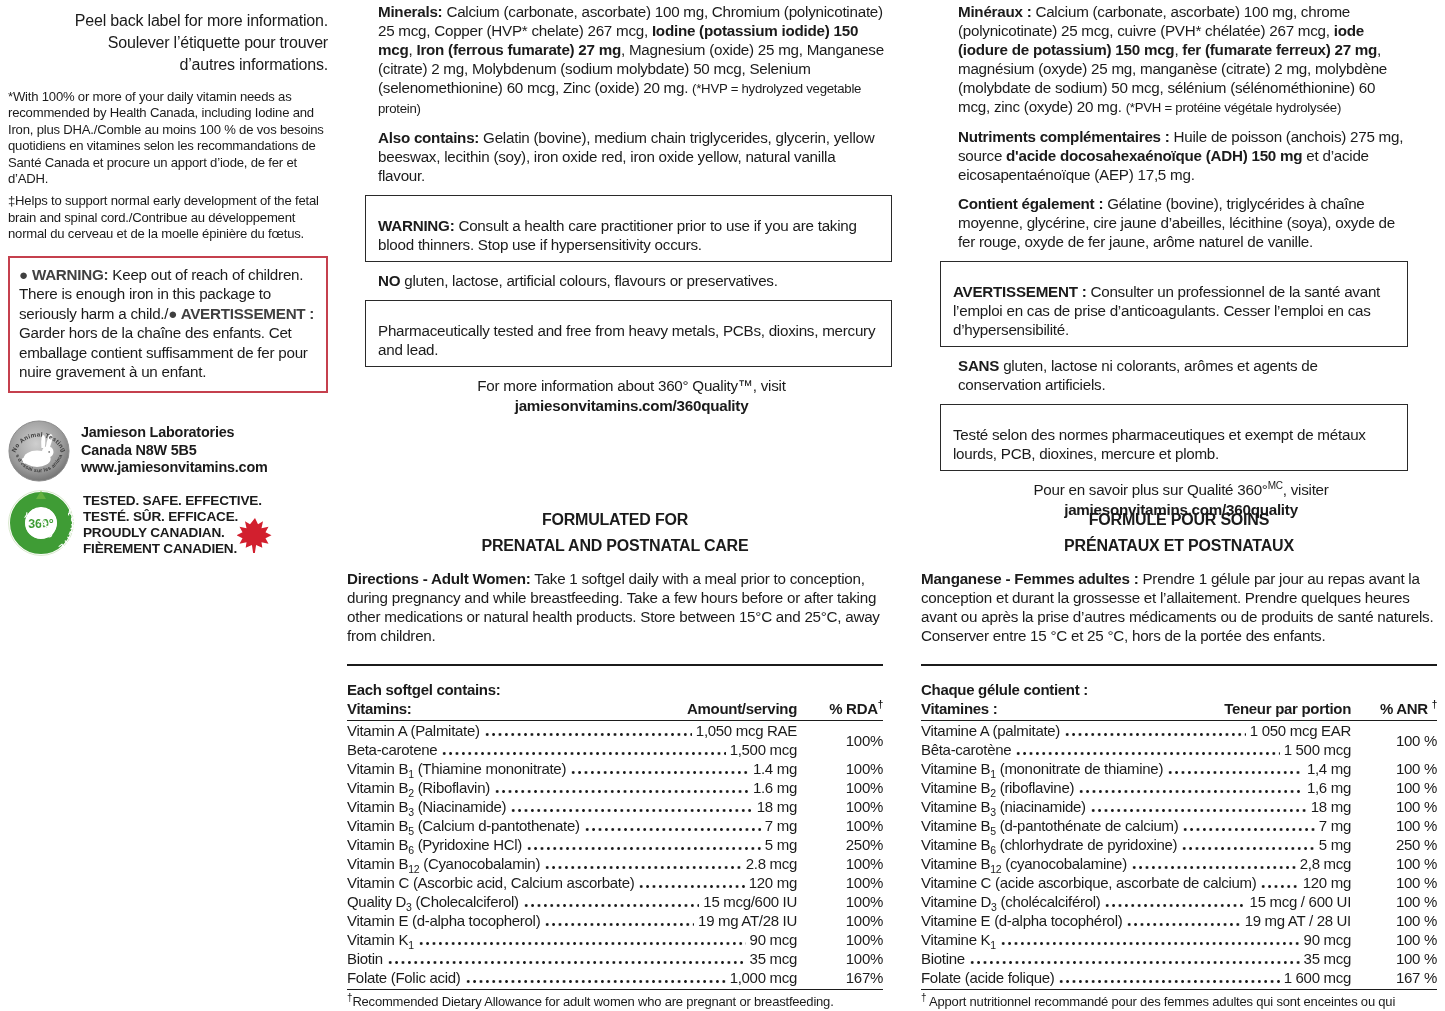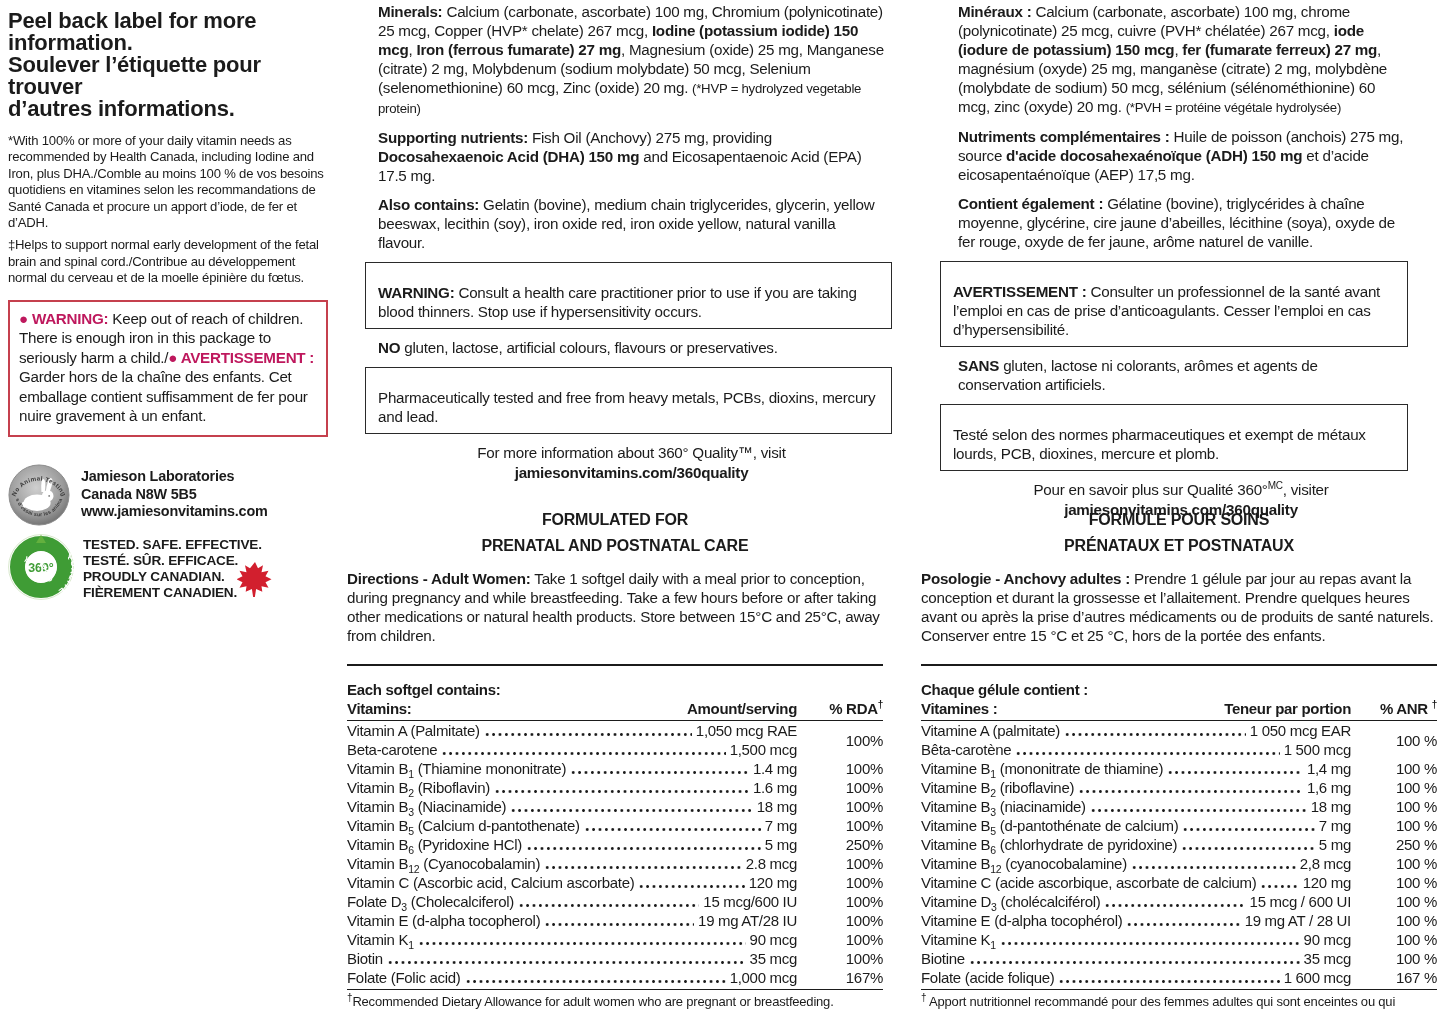--- a/index.html
+++ b/index.html
@@ -9,27 +9,27 @@
     font-family:"Liberation Sans", sans-serif;
   }
   .col { position:absolute; }
   #col-left { left:8px; top:10px; width:320px; }
   #col-mid-up { left:378px; top:2px; width:507px; }
   #col-mid-low { left:347px; top:505px; width:536px; }
   #col-right-up { left:958px; top:2px; width:446px; }
   #col-right-low { left:921px; top:505px; width:516px; }
 
   .b { font-weight:700; }
-  .red { color:#be185d; font-weight:700; }
+  .red { color:#404040; font-weight:700; }
   .small { font-size:13.2px; }
   sup.mark { font-size:10px; vertical-align:super; line-height:0; }
   sub { font-size:10.5px; line-height:0; }
 
   
-  .peel { text-align:left; font-weight:700; font-size:22px; line-height:22px; letter-spacing:-0.2px; }
+  .peel { text-align:right; font-weight:400; font-size:16px; line-height:22px; letter-spacing:-0.2px; }
   .lnote { font-size:13.1px; line-height:16.4px; letter-spacing:-0.2px; margin-top:13px; }
   .lnote2 { margin-top:6px; }
   .lbox { border:2px solid #c5404d; padding:7px 9px 9px 9px; margin-top:13px;
           font-size:15.2px; line-height:19.5px; letter-spacing:-0.25px; }
   .logo-row1 { display:flex; gap:11px; margin-top:27px; align-items:center; }
   .logo-row2 { display:flex; gap:9px; margin-top:8px; align-items:flex-start; }
   .company { font-weight:700; font-size:14.4px; line-height:17.5px; letter-spacing:-0.2px; }
   .tested { font-weight:700; font-size:13.6px; line-height:16px; letter-spacing:-0.2px;
             position:relative; width:210px; padding-top:3px; }
   .leaf { position:absolute; left:154px; top:27px; }
@@ -140,21 +140,20 @@
       <svg class="leaf" width="36" height="36" viewBox="0 0 36 36">
         <path fill="#d21f2e" d="M18 1 l3 6.2 5-3 -1.5 7 7-1.5 -3 5.5 6 3 -6 3 3 5.5 -7-1.5 0.8 5.5 -6.2-2.6 -1.3 8.4 h-1.6 l-1.3-8.4 -6.2 2.6 0.8-5.5 -7 1.5 3-5.5 -6-3 6-3 -3-5.5 7 1.5 -1.5-7 5 3 z"></path>
       </svg>
     </div>
   </div>
 </div>
 
 <div class="col" id="col-mid-up">
   <p class="para"><span class="b">Minerals:</span><span> Calcium (carbonate, ascorbate) 100 mg, Chromium (polynicotinate) 25 mcg, Copper (HVP* chelate) 267 mcg, </span><span class="b">Iodine (potassium iodide) 150 mcg</span><span>, </span><span class="b">Iron (ferrous fumarate) 27 mg</span><span>, Magnesium (oxide) 25 mg, Manganese (citrate) 2 mg, Molybdenum (sodium molybdate) 50 mcg, Selenium (selenomethionine) 60 mcg, Zinc (oxide) 20 mg. </span><span class="small">(*HVP = hydrolyzed vegetable protein)</span></p>
 
-  <p class="para"><span class="b">Supporting nutrients:</span><span> Fish Oil (Anchovy) 275 mg, providing </span><span class="b">Docosahexaenoic Acid (DHA) 150 mg</span><span> and Eicosapentaenoic Acid (EPA) 17.5 mg.</span></p>
 
   <p class="para"><span class="b">Also contains:</span><span> Gelatin (bovine), medium chain triglycerides, glycerin, yellow beeswax, lecithin (soy), iron oxide red, iron oxide yellow, natural vanilla flavour.</span></p>
 
   <div class="bbox">
     <p class="para"><span class="b">WARNING:</span><span> Consult a health care practitioner prior to use if you are taking blood thinners. Stop use if hypersensitivity occurs.</span></p>
   </div>
 
   <p class="para"><span class="b">NO</span><span> gluten, lactose, artificial colours, flavours or preservatives.</span></p>
 
   <div class="bbox">
@@ -239,21 +238,21 @@
         <span class="vamt">2.8 mcg</span>
         <span class="vpct">100%</span>
       </div>
     <div class="vrow">
         <span class="vname"><span>Vitamin C (Ascorbic acid, Calcium ascorbate)</span><sub></sub><span></span></span>
         <span class="dots"></span>
         <span class="vamt">120 mg</span>
         <span class="vpct">100%</span>
       </div>
     <div class="vrow">
-        <span class="vname"><span>Folate D</span><sub>3</sub><span> (Cholecalciferol)</span></span>
+        <span class="vname"><span>Quality D</span><sub>3</sub><span> (Cholecalciferol)</span></span>
         <span class="dots"></span>
         <span class="vamt">15 mcg/600 IU</span>
         <span class="vpct">100%</span>
       </div>
     <div class="vrow">
         <span class="vname"><span>Vitamin E (d-alpha tocopherol)</span><sub></sub><span></span></span>
         <span class="dots"></span>
         <span class="vamt">19 mg AT/28 IU</span>
         <span class="vpct">100%</span>
       </div>
@@ -303,21 +302,21 @@
     <div class="b">jamiesonvitamins.com/360quality</div>
   </div>
 </div>
 
 <div class="col" id="col-right-low">
   <div class="sec-head">
     <div>FORMULE POUR SOINS</div>
     <div>PRÉNATAUX ET POSTNATAUX</div>
   </div>
 
-  <p class="para"><span class="b">Posologie - Anchovy adultes :</span><span> Prendre 1 gélule par jour au repas avant la conception et durant la grossesse et l’allaitement. Prendre quelques heures avant ou après la prise d’autres médicaments ou de produits de santé naturels. Conserver entre 15 °C et 25 °C, hors de la portée des enfants.</span></p>
+  <p class="para"><span class="b">Manganese - Femmes adultes :</span><span> Prendre 1 gélule par jour au repas avant la conception et durant la grossesse et l’allaitement. Prendre quelques heures avant ou après la prise d’autres médicaments ou de produits de santé naturels. Conserver entre 15 °C et 25 °C, hors de la portée des enfants.</span></p>
 
   <div class="body-gap"></div>
   <div class="vt">
     <div class="rule"></div>
     <div class="vt-title">Chaque gélule contient :</div>
     <div class="vhead">
       <span>Vitamines :</span>
       <span class="fill"></span>
       <span class="vamt">Teneur par portion</span>
       <span class="vpct"><span>% ANR </span><sup class="mark">†</sup></span>

